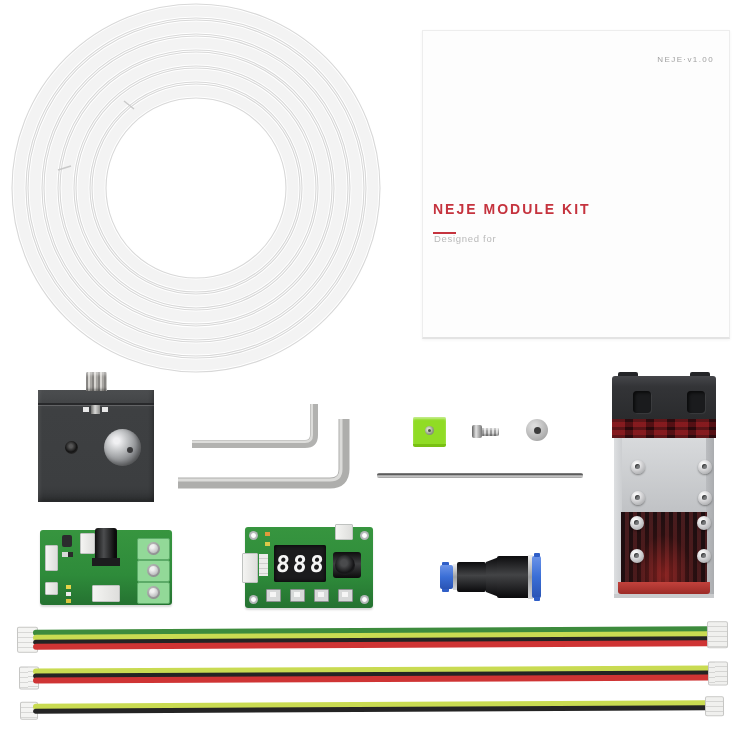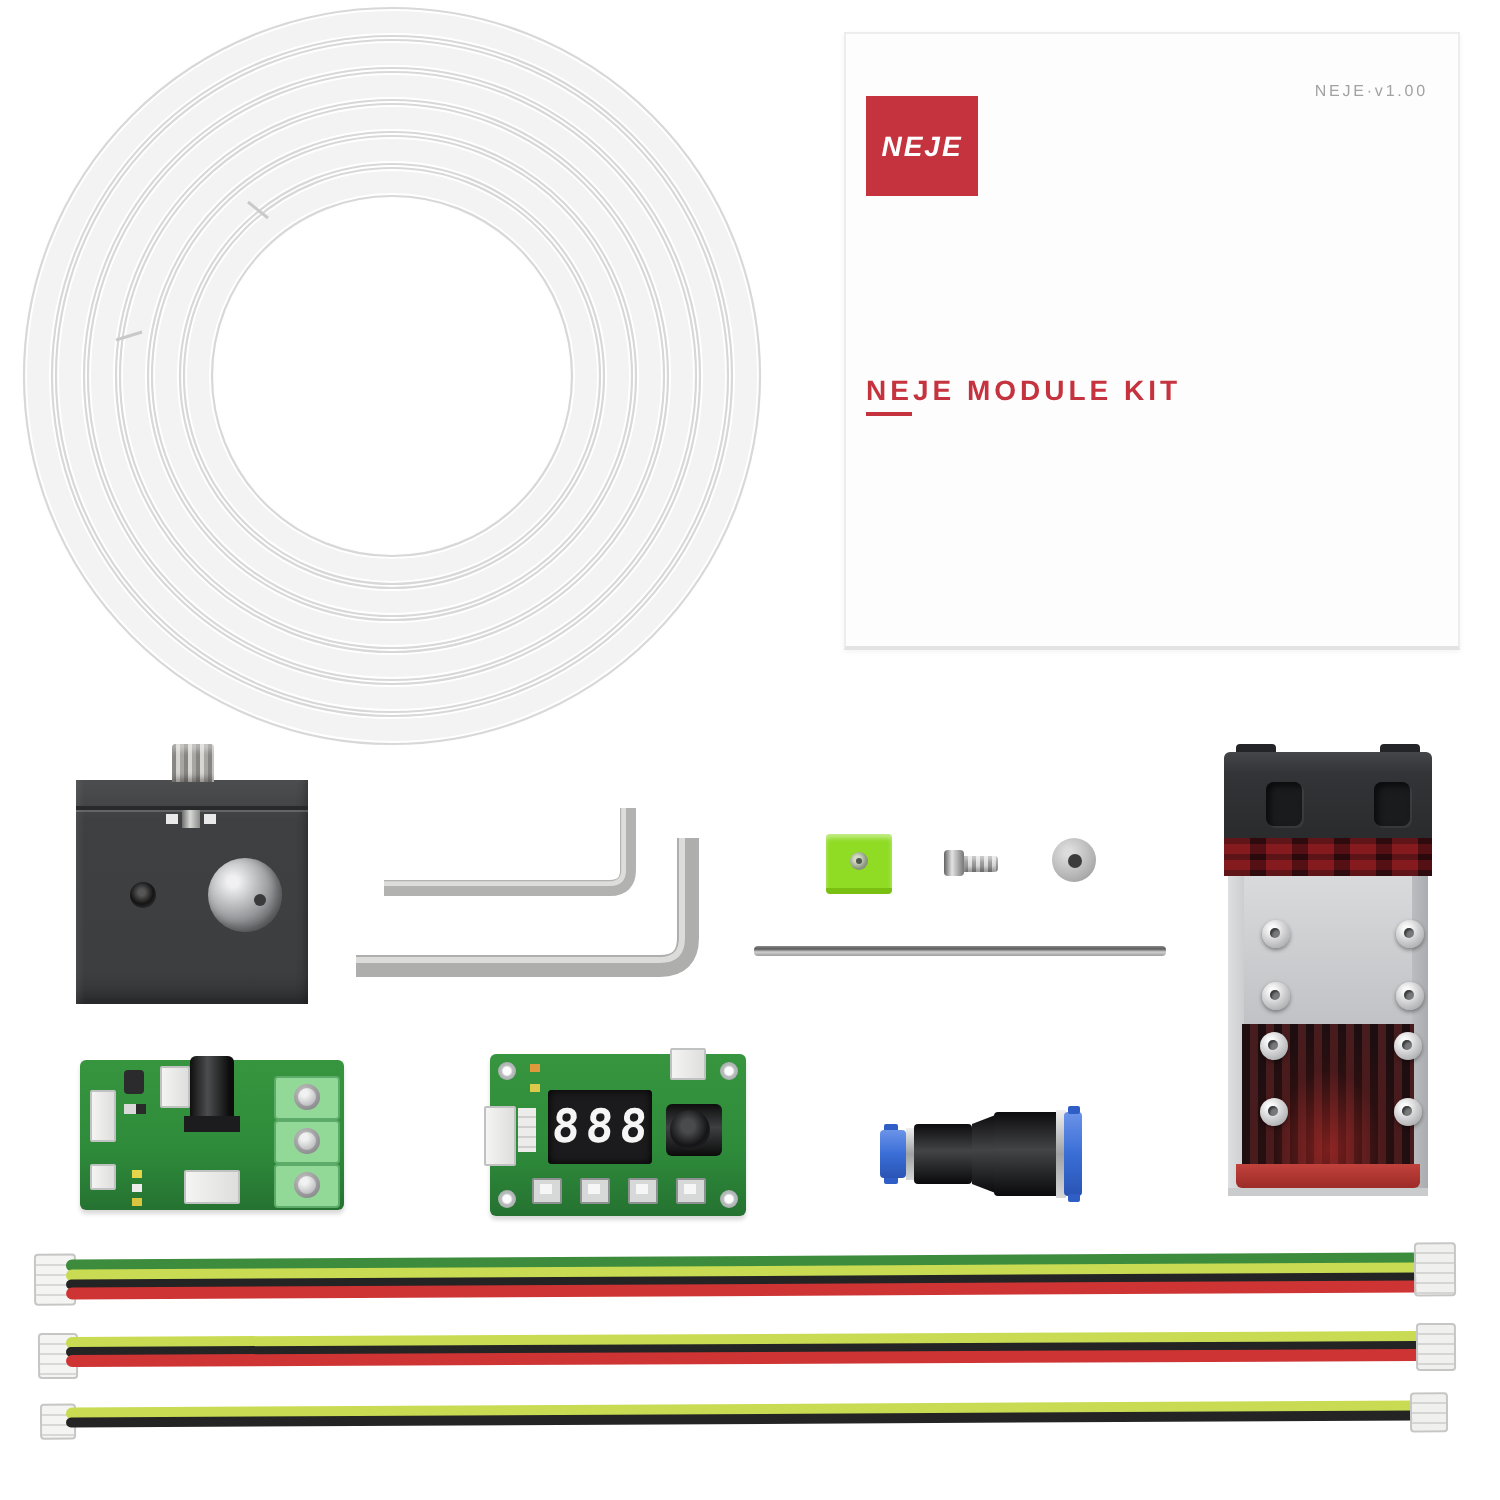--- a/index.html
+++ b/index.html
@@ -1,31 +1,31 @@
 <!DOCTYPE html>
 <html><head>
 <meta charset="utf-8">
 <style>
   html,body{margin:0;padding:0;background:#fff;}
   .stage{position:relative;width:750px;height:750px;background:#ffffff;overflow:hidden;
          font-family:"Liberation Sans",sans-serif;}
   .abs{position:absolute;}
 
   
-  .manual{left:422px;top:16px;width:306px;height:306px;background:#fdfdfd;
+  .manual{left:422px;top:30px;width:306px;height:306px;background:#fdfdfd;
           border:1px solid #ededed;border-bottom:2px solid #e3e3e3;
           box-shadow:0 1px 3px rgba(0,0,0,.05);}
   .manual .version{position:absolute;top:24px;right:15px;font-size:8px;letter-spacing:1.4px;
           color:#a2a2a2;}
   .manual .logo{position:absolute;left:10px;top:31px;width:56px;height:50px;background:#c5333e;
           display:flex;align-items:center;justify-content:center;color:#fff;
           font-style:italic;font-weight:bold;font-size:14px;letter-spacing:1px;}
   .manual .title{position:absolute;left:10px;top:170px;font-size:14px;font-weight:bold;
           color:#c5333e;letter-spacing:2px;white-space:nowrap;}
-  .manual .title .u{border-bottom:2px solid #c5333e;padding-bottom:3px;text-align:right;}
+  .manual .title .u{border-bottom:2px solid #c5333e;padding-bottom:15px;text-align:right;}
   .manual .designed{position:absolute;left:11px;top:202px;display:flex;gap:14px;}
   .manual .designed .lbl{font-size:9.5px;color:#b9b9b9;letter-spacing:.7px;white-space:nowrap;}
   .manual .designed .items div{font-size:9.5px;color:#acacac;letter-spacing:.6px;
           line-height:13.6px;white-space:nowrap;}
 
   
   .blk{left:38px;top:390px;width:116px;height:112px;
        background:linear-gradient(180deg,#4c4e50 0%,#3e4042 18%,#3c3e40 85%,#333537 100%);
        box-shadow:inset 3px 0 5px -2px rgba(255,255,255,.12),
                   inset -3px 0 5px -2px rgba(0,0,0,.28),
@@ -175,23 +175,23 @@
         <circle cx="188" cy="186" r="106"></circle>
       <circle cx="188" cy="186" r="104"></circle>
         <circle cx="188" cy="186" r="90"></circle>
     </g>
     <line x1="50" y1="168" x2="63" y2="164" stroke="#c9c9c9" stroke-width="1.5"></line>
     <line x1="116" y1="99" x2="126" y2="107" stroke="#c9c9c9" stroke-width="1.5"></line>
   </svg>
 
   <div class="abs manual">
     <div class="version">NEJE·v1.00</div>
-    <div class="logo">NEJE</div>
     <div class="title"><span class="u">NE</span><span>JE MODULE KIT</span></div>
     <div class="designed">
+      <div class="lbl">Designed for</div>
     </div>
   </div>
 
   <div class="abs blk">
     <div class="knob"></div>
     <div class="groove"></div>
     <div class="dotL"></div>
     <div class="dotR"></div>
     <div class="midmetal"></div>
     <div class="hole"></div>

